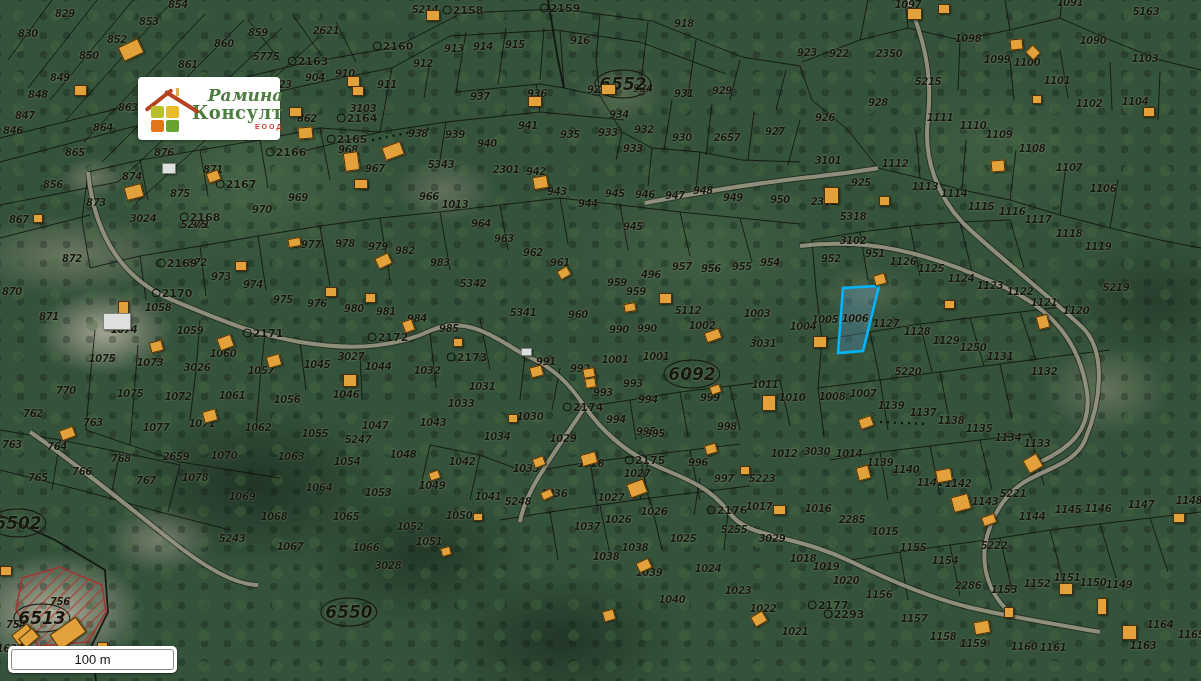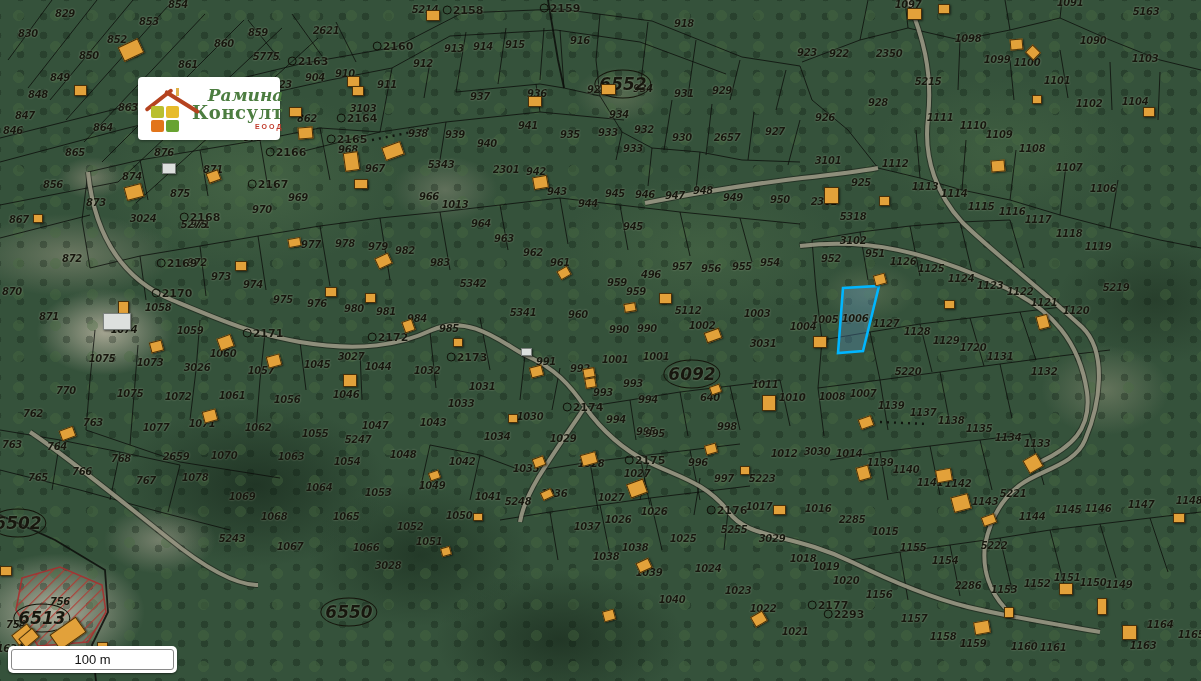--- a/index.html
+++ b/index.html
@@ -322,21 +322,21 @@
       <span class="lbl" style="left: 1076px; top: 310px;">1120</span>
       <span class="lbl" style="left: 1116px; top: 287px;">5219</span>
       <span class="lbl" style="left: 1069px; top: 233px;">1118</span>
       <span class="lbl" style="left: 1098px; top: 246px;">1119</span>
       <span class="lbl" style="left: 855px; top: 318px;">1006</span>
       <span class="lbl" style="left: 825px; top: 319px; text-align: right;">1005</span>
       <span class="lbl" style="left: 803px; top: 326px;">1004</span>
       <span class="lbl" style="left: 886px; top: 323px;">1127</span>
       <span class="lbl" style="left: 917px; top: 331px;">1128</span>
       <span class="lbl" style="left: 946px; top: 340px;">1129</span>
-      <span class="lbl" style="left: 973px; top: 347px;">1720</span>
+      <span class="lbl" style="left: 973px; top: 347px;">1250</span>
       <span class="lbl" style="left: 1000px; top: 356px;">1131</span>
       <span class="lbl" style="left: 1044px; top: 371px;">1132</span>
       <span class="lbl" style="left: 908px; top: 371px;">5220</span>
       <span class="lbl" style="left: 863px; top: 393px;">1007</span>
       <span class="lbl" style="left: 832px; top: 396px;">1008</span>
       <span class="lbl" style="left: 891px; top: 405px;">1139</span>
       <span class="lbl" style="left: 923px; top: 412px;">1137</span>
       <span class="lbl" style="left: 951px; top: 420px;">1138</span>
       <span class="lbl" style="left: 979px; top: 428px;">1135</span>
       <span class="lbl" style="left: 1008px; top: 437px;">1134</span>
@@ -395,21 +395,21 @@
       <span class="lbl" style="left: 530px; top: 416px;">1030</span>
       <span class="lbl" style="left: 619px; top: 329px;">990</span>
       <span class="lbl" style="left: 647px; top: 328px;">990</span>
       <span class="lbl" style="left: 688px; top: 310px;">5112</span>
       <span class="lbl" style="left: 702px; top: 325px;">1002</span>
       <span class="lbl" style="left: 757px; top: 313px;">1003</span>
       <span class="lbl" style="left: 763px; top: 343px;">3031</span>
       <span class="lbl" style="left: 656px; top: 356px;">1001</span>
       <span class="lbl" style="left: 615px; top: 359px;">1001</span>
       <span class="lbl" style="left: 765px; top: 384px;">1011</span>
-      <span class="lbl" style="left: 710px; top: 397px;">640</span>
+      <span class="lbl" style="left: 710px; top: 397px;">999</span>
       <span class="lbl" style="left: 727px; top: 426px;">998</span>
       <span class="lbl" style="left: 792px; top: 397px;">1010</span>
       <span class="lbl" style="left: 12px; top: 444px;">763</span>
       <span class="lbl" style="left: 57px; top: 446px;">764</span>
       <span class="lbl" style="left: 38px; top: 477px;">765</span>
       <span class="lbl" style="left: 82px; top: 471px;">766</span>
       <span class="lbl" style="left: 121px; top: 458px;">768</span>
       <span class="lbl" style="left: 146px; top: 480px;">767</span>
       <span class="lbl" style="left: 176px; top: 456px;">2659</span>
       <span class="lbl" style="left: 195px; top: 477px;">1078</span>
@@ -502,21 +502,21 @@
       <span class="lbl" style="left: 1143px; top: 645px;">1163</span>
       <span class="lbl" style="left: 1160px; top: 624px;">1164</span>
       <span class="lbl" style="left: 1191px; top: 634px;">1165</span>
       <span class="stn" style="left: 463px; top: 10px;">2158</span>
       <span class="stn" style="left: 560px; top: 8px;">2159</span>
       <span class="stn" style="left: 393px; top: 46px;">2160</span>
       <span class="stn" style="left: 308px; top: 61px;">2163</span>
       <span class="stn" style="left: 357px; top: 118px;">2164</span>
       <span class="stn" style="left: 347px; top: 139px;">2165</span>
       <span class="stn" style="left: 286px; top: 152px;">2166</span>
-      <span class="stn" style="left: 268px; top: 184px;">2167</span>
+      <span class="stn" style="left: 236px; top: 184px;">2167</span>
       <span class="stn" style="left: 200px; top: 217px;">2168</span>
       <span class="stn" style="left: 177px; top: 263px;">2169</span>
       <span class="stn" style="left: 172px; top: 293px;">2170</span>
       <span class="stn" style="left: 263px; top: 333px;">2171</span>
       <span class="stn" style="left: 388px; top: 337px;">2172</span>
       <span class="stn" style="left: 467px; top: 357px;">2173</span>
       <span class="stn" style="left: 583px; top: 407px;">2174</span>
       <span class="stn" style="left: 645px; top: 460px;">2175</span>
       <span class="stn" style="left: 727px; top: 510px;">2176</span>
       <span class="stn" style="left: 828px; top: 605px; text-align: right;">2177</span>

